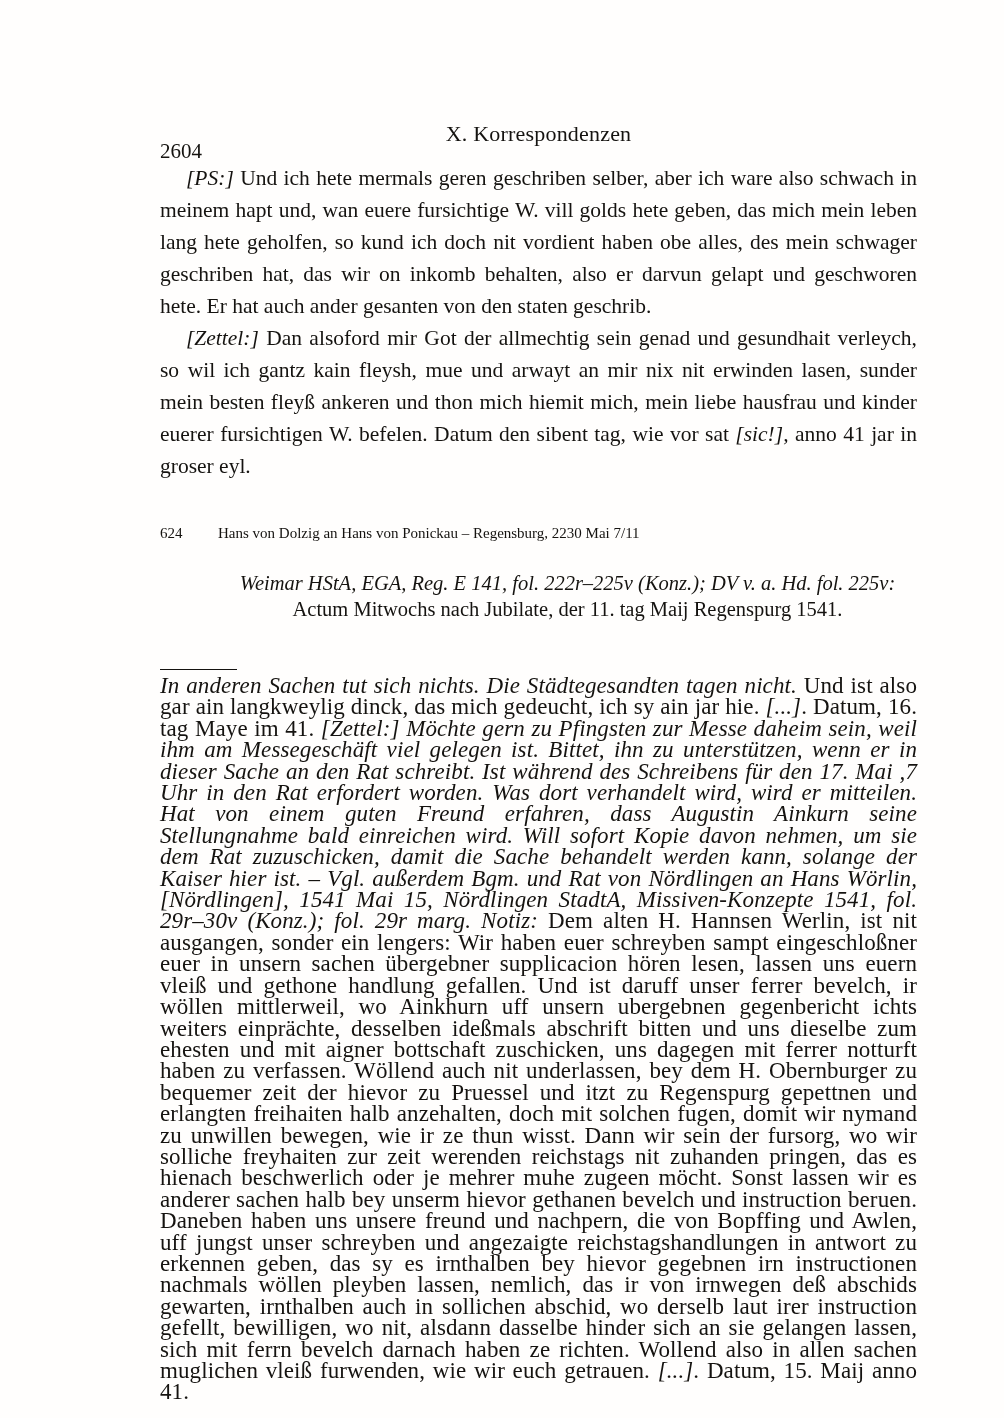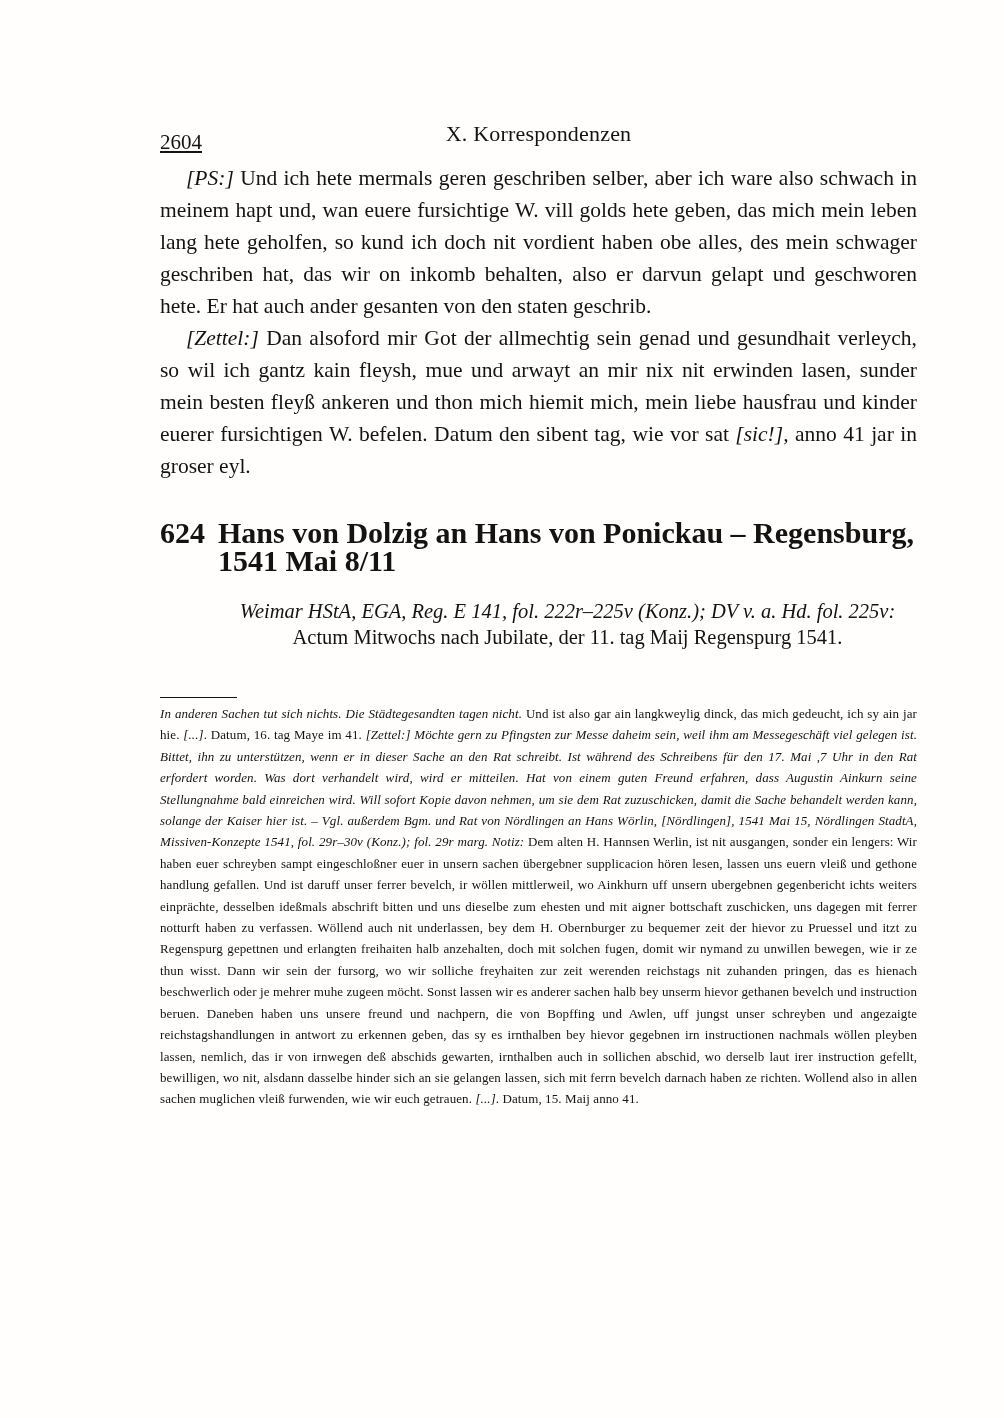--- a/index.html
+++ b/index.html
@@ -26,42 +26,41 @@
   .page-header {
     position: relative;
     height: 28px;
     font-size: 21px;
     line-height: 28px;
     margin-bottom: 14px;
   }
   .page-number {
     position: absolute;
     left: 0;
-    top: 8px;
-    text-decoration: underline;
+    top: 17px;
   }
   .running-head {
     display: block;
     text-align: center;
     font-size: 22px;
     letter-spacing: 0.2px;
     margin-top: 42px;
   }
   .body-par {
     margin: 0;
     font-size: 21.5px;
     line-height: 32px;
     text-align: justify;
     text-align-last: left;
     text-indent: 26px;
   }
   .entry-head {
     margin-top: 37px;
-    font-weight: bold;
-    font-size: 30px;
+    font-weight: normal;
+    font-size: 15px;
     line-height: 28px;
     display: flex;
   }
   .entry-number {
     flex: 0 0 58px;
   }
   .entry-title {
     flex: 1 1 auto;
   }
   .source-par {
@@ -71,21 +70,21 @@
     text-align: center;
   }
   .footnote-rule {
     margin: 47px 0 0 0;
     border: none;
     border-top: 1.6px solid #151310;
     width: 77px;
   }
   .footnote-par {
     margin: 5px 0 0 0;
-    font-size: 13px;
+    font-size: 23px;
     line-height: 21.4px;
     text-align: justify;
     text-align-last: left;
     letter-spacing: 0.1px;
   }
   .run-i { font-style: italic; }
 </style>
 </head>
 <body>
 
@@ -95,21 +94,21 @@
     <div class="page-header">
       <span class="page-number">2604</span>
       <span class="running-head">X. Korrespondenzen</span>
     </div>
 
     <p class="body-par"><span class="run-i">[PS:]</span><span> Und ich hete mermals geren geschriben selber, aber ich ware also schwach in meinem hapt und, wan euere fursichtige W. vill golds hete geben, das mich mein leben lang hete geholfen, so kund ich doch nit vordient haben obe alles, des mein schwager geschriben hat, das wir on inkomb behalten, also er darvun gelapt und geschworen hete. Er hat auch ander gesanten von den staten geschrib.</span></p>
     <p class="body-par"><span class="run-i">[Zettel:]</span><span> Dan alsoford mir Got der allmechtig sein genad und gesundhait verleych, so wil ich gantz kain fleysh, mue und arwayt an mir nix nit erwinden lasen, sunder mein besten fleyß ankeren und thon mich hiemit mich, mein liebe hausfrau und kinder euerer fursichtigen W. befelen. Datum den sibent tag, wie vor sat </span><span class="run-i">[sic!],</span><span> anno 41 jar in groser eyl.</span></p>
 
     <div class="entry-head">
       <span class="entry-number">624</span>
-      <span class="entry-title">Hans von Dolzig an Hans von Ponickau – Regensburg, 1541 Mai 8/11</span>
+      <span class="entry-title">Hans von Dolzig an Hans von Ponickau – Regensburg, 2230 Mai 7/11</span>
     </div>
 
     <p class="source-par"><span class="run-i">Weimar HStA, EGA, Reg. E 141, fol. 222r–225v (Konz.); DV v. a. Hd. fol. 225v:</span><span> Actum Mitwochs nach Jubilate, der 11. tag Maij Regenspurg 1541.</span></p>
 
     <hr class="footnote-rule">
 
     <p class="footnote-par"><span class="run-i">In anderen Sachen tut sich nichts. Die Städtegesandten tagen nicht.</span><span> Und ist also gar ain langkweylig dinck, das mich gedeucht, ich sy ain jar hie. </span><span class="run-i">[...]</span><span>. Datum, 16. tag Maye im 41. </span><span class="run-i">[Zettel:] Möchte gern zu Pfingsten zur Messe daheim sein, weil ihm am Messegeschäft viel gelegen ist. Bittet, ihn zu unterstützen, wenn er in dieser Sache an den Rat schreibt. Ist während des Schreibens für den 17. Mai ,7 Uhr in den Rat erfordert worden. Was dort verhandelt wird, wird er mitteilen. Hat von einem guten Freund erfahren, dass Augustin Ainkurn seine Stellungnahme bald einreichen wird. Will sofort Kopie davon nehmen, um sie dem Rat zuzuschicken, damit die Sache behandelt werden kann, solange der Kaiser hier ist. – Vgl. außerdem Bgm. und Rat von Nördlingen an Hans Wörlin, [Nördlingen], 1541 Mai 15, Nördlingen StadtA, Missiven-Konzepte 1541, fol. 29r–30v (Konz.); fol. 29r marg. Notiz:</span><span> Dem alten H. Hannsen Werlin, ist nit ausgangen, sonder ein lengers: Wir haben euer schreyben sampt eingeschloßner euer in unsern sachen übergebner supplicacion hören lesen, lassen uns euern vleiß und gethone handlung gefallen. Und ist daruff unser ferrer bevelch, ir wöllen mittlerweil, wo Ainkhurn uff unsern ubergebnen gegenbericht ichts weiters einprächte, desselben ideßmals abschrift bitten und uns dieselbe zum ehesten und mit aigner bottschaft zuschicken, uns dagegen mit ferrer notturft haben zu verfassen. Wöllend auch nit underlassen, bey dem H. Obernburger zu bequemer zeit der hievor zu Pruessel und itzt zu Regenspurg gepettnen und erlangten freihaiten halb anzehalten, doch mit solchen fugen, domit wir nymand zu unwillen bewegen, wie ir ze thun wisst. Dann wir sein der fursorg, wo wir solliche freyhaiten zur zeit werenden reichstags nit zuhanden pringen, das es hienach beschwerlich oder je mehrer muhe zugeen möcht. Sonst lassen wir es anderer sachen halb bey unserm hievor gethanen bevelch und instruction beruen. Daneben haben uns unsere freund und nachpern, die von Bopffing und Awlen, uff jungst unser schreyben und angezaigte reichstagshandlungen in antwort zu erkennen geben, das sy es irnthalben bey hievor gegebnen irn instructionen nachmals wöllen pleyben lassen, nemlich, das ir von irnwegen deß abschids gewarten, irnthalben auch in sollichen abschid, wo derselb laut irer instruction gefellt, bewilligen, wo nit, alsdann dasselbe hinder sich an sie gelangen lassen, sich mit ferrn bevelch darnach haben ze richten. Wollend also in allen sachen muglichen vleiß furwenden, wie wir euch getrauen. </span><span class="run-i">[...]</span><span>. Datum, 15. Maij anno 41.</span></p>
 
   </div>
 </div>

